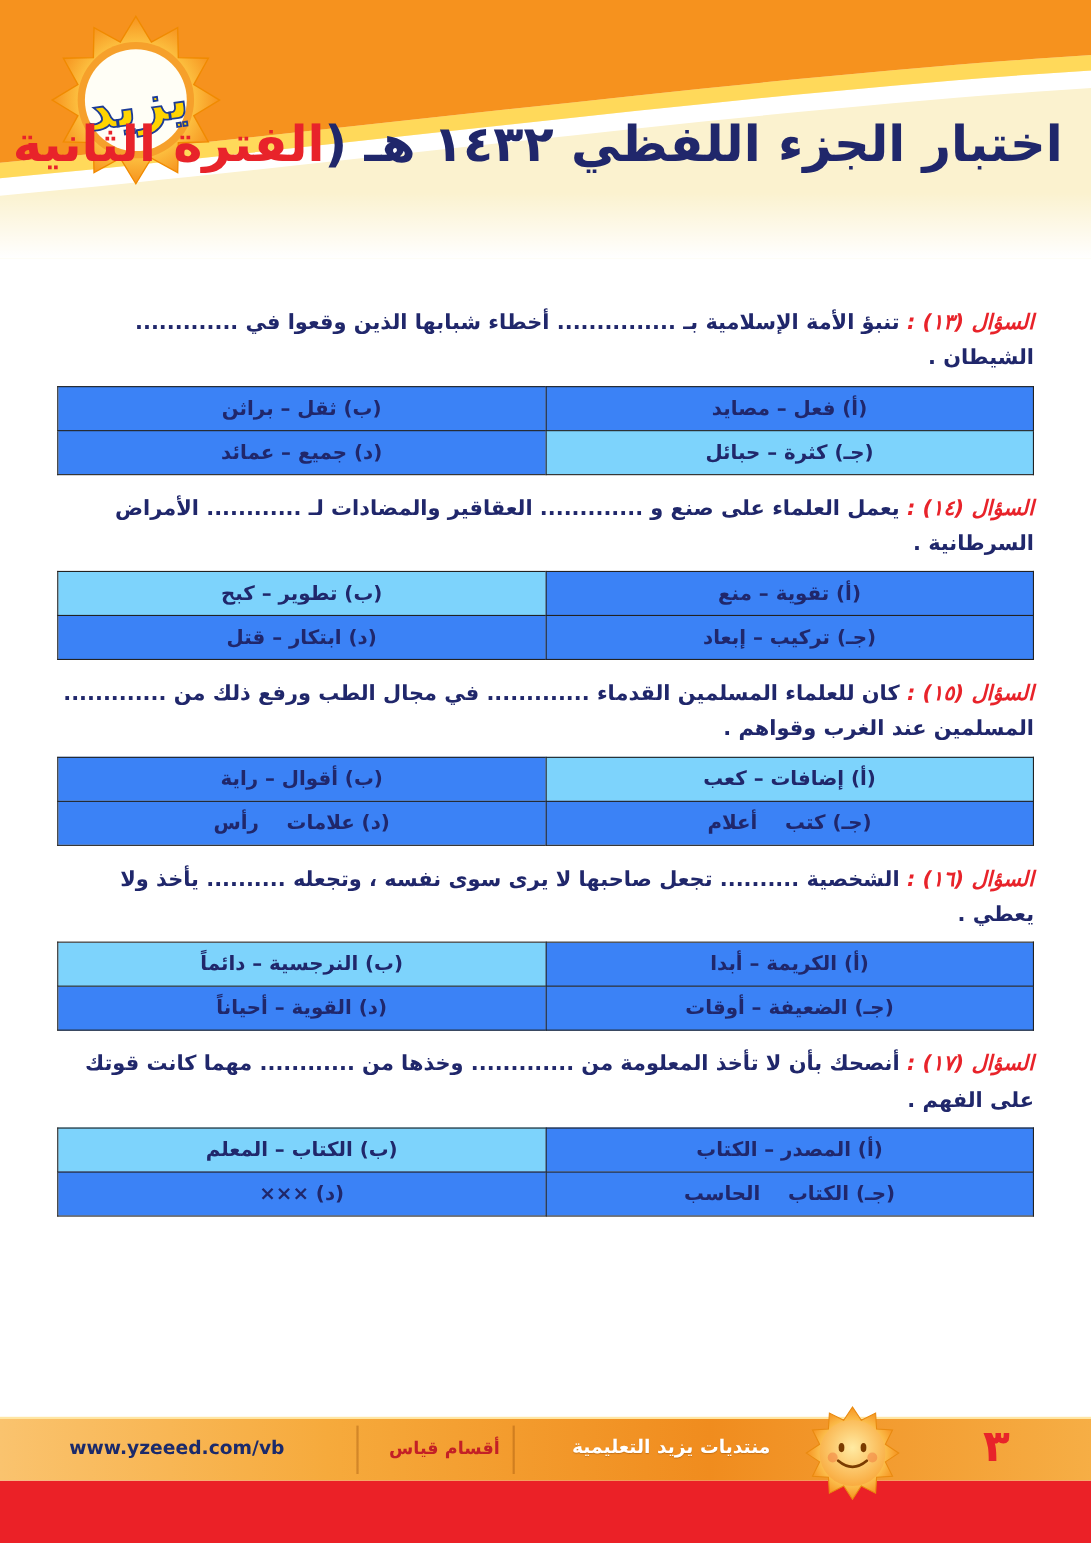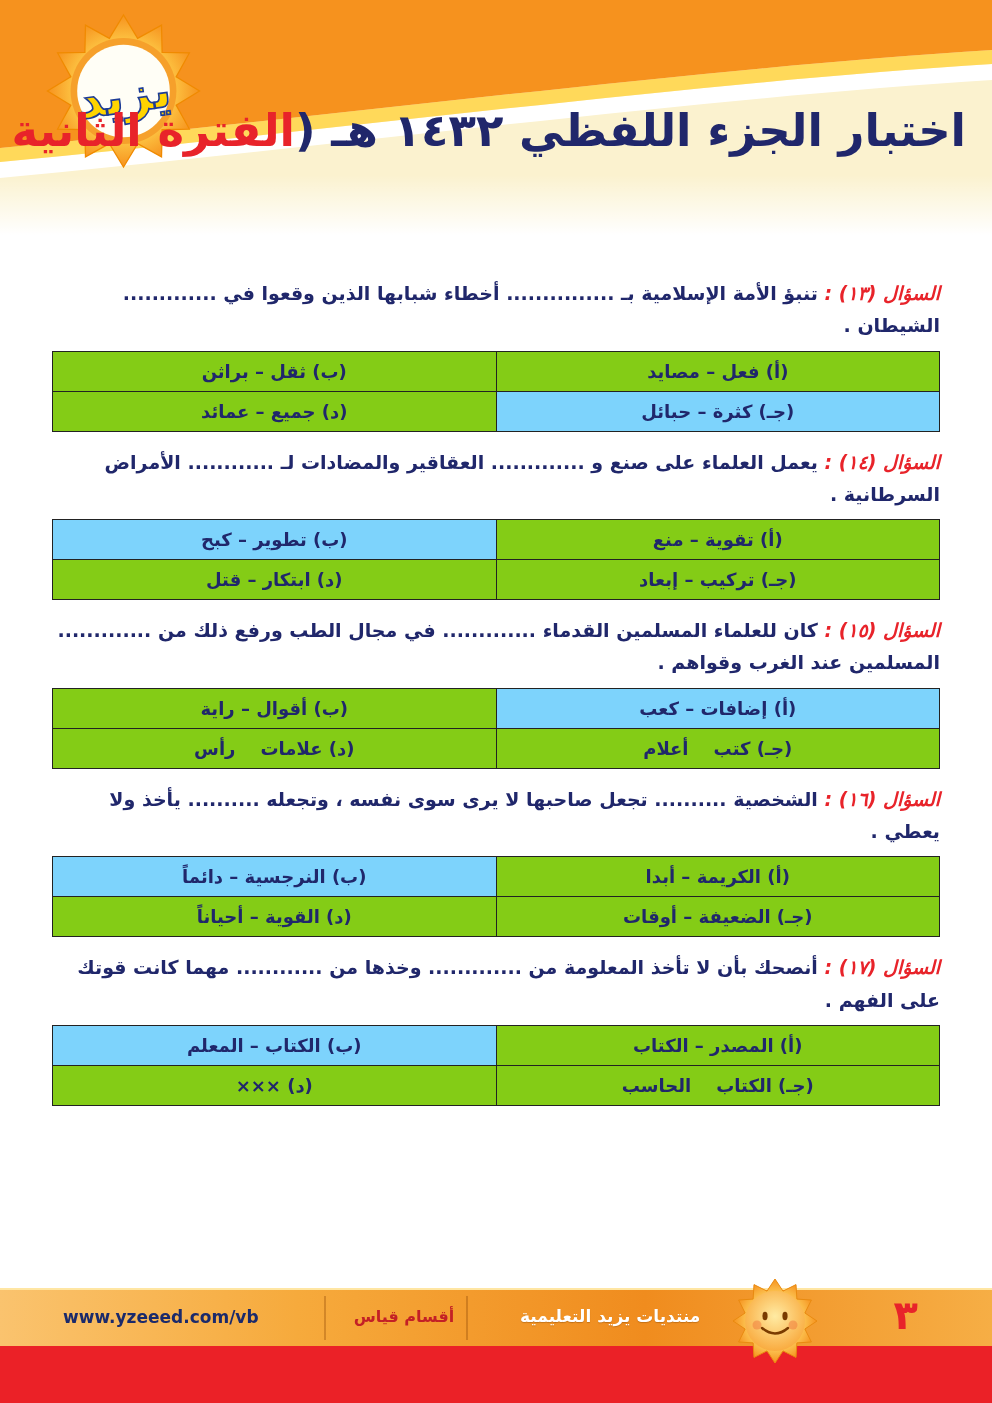--- a/index.html
+++ b/index.html
@@ -37,21 +37,21 @@
     font-size:19px; font-weight:bold; line-height:1.7;
     margin-bottom:9px;
   }
   .q-label { color:#E8232A;font-style:italic; }
   table.options {
     width:100%; border-collapse:collapse; table-layout:fixed;
     margin-bottom:14px;
   }
   table.options td {
     border:1px solid #222222;
-    background:#84cc16;
+    background:#3b82f6;
     height:40px; text-align:center; vertical-align:middle;
     font-size:18px; font-weight:bold; color:#20276B;
     padding:2px 10px;
   }
   table.options td.correct { background:#7dd3fc; }
 
   
   .footer-band {
     position:absolute; left:0; top:1288px; width:992px; height:58px;
     background:linear-gradient(90deg,#FAC36E 0%,#F6AA3C 30%,#F08C1E 65%,#F6AE45 100%);

